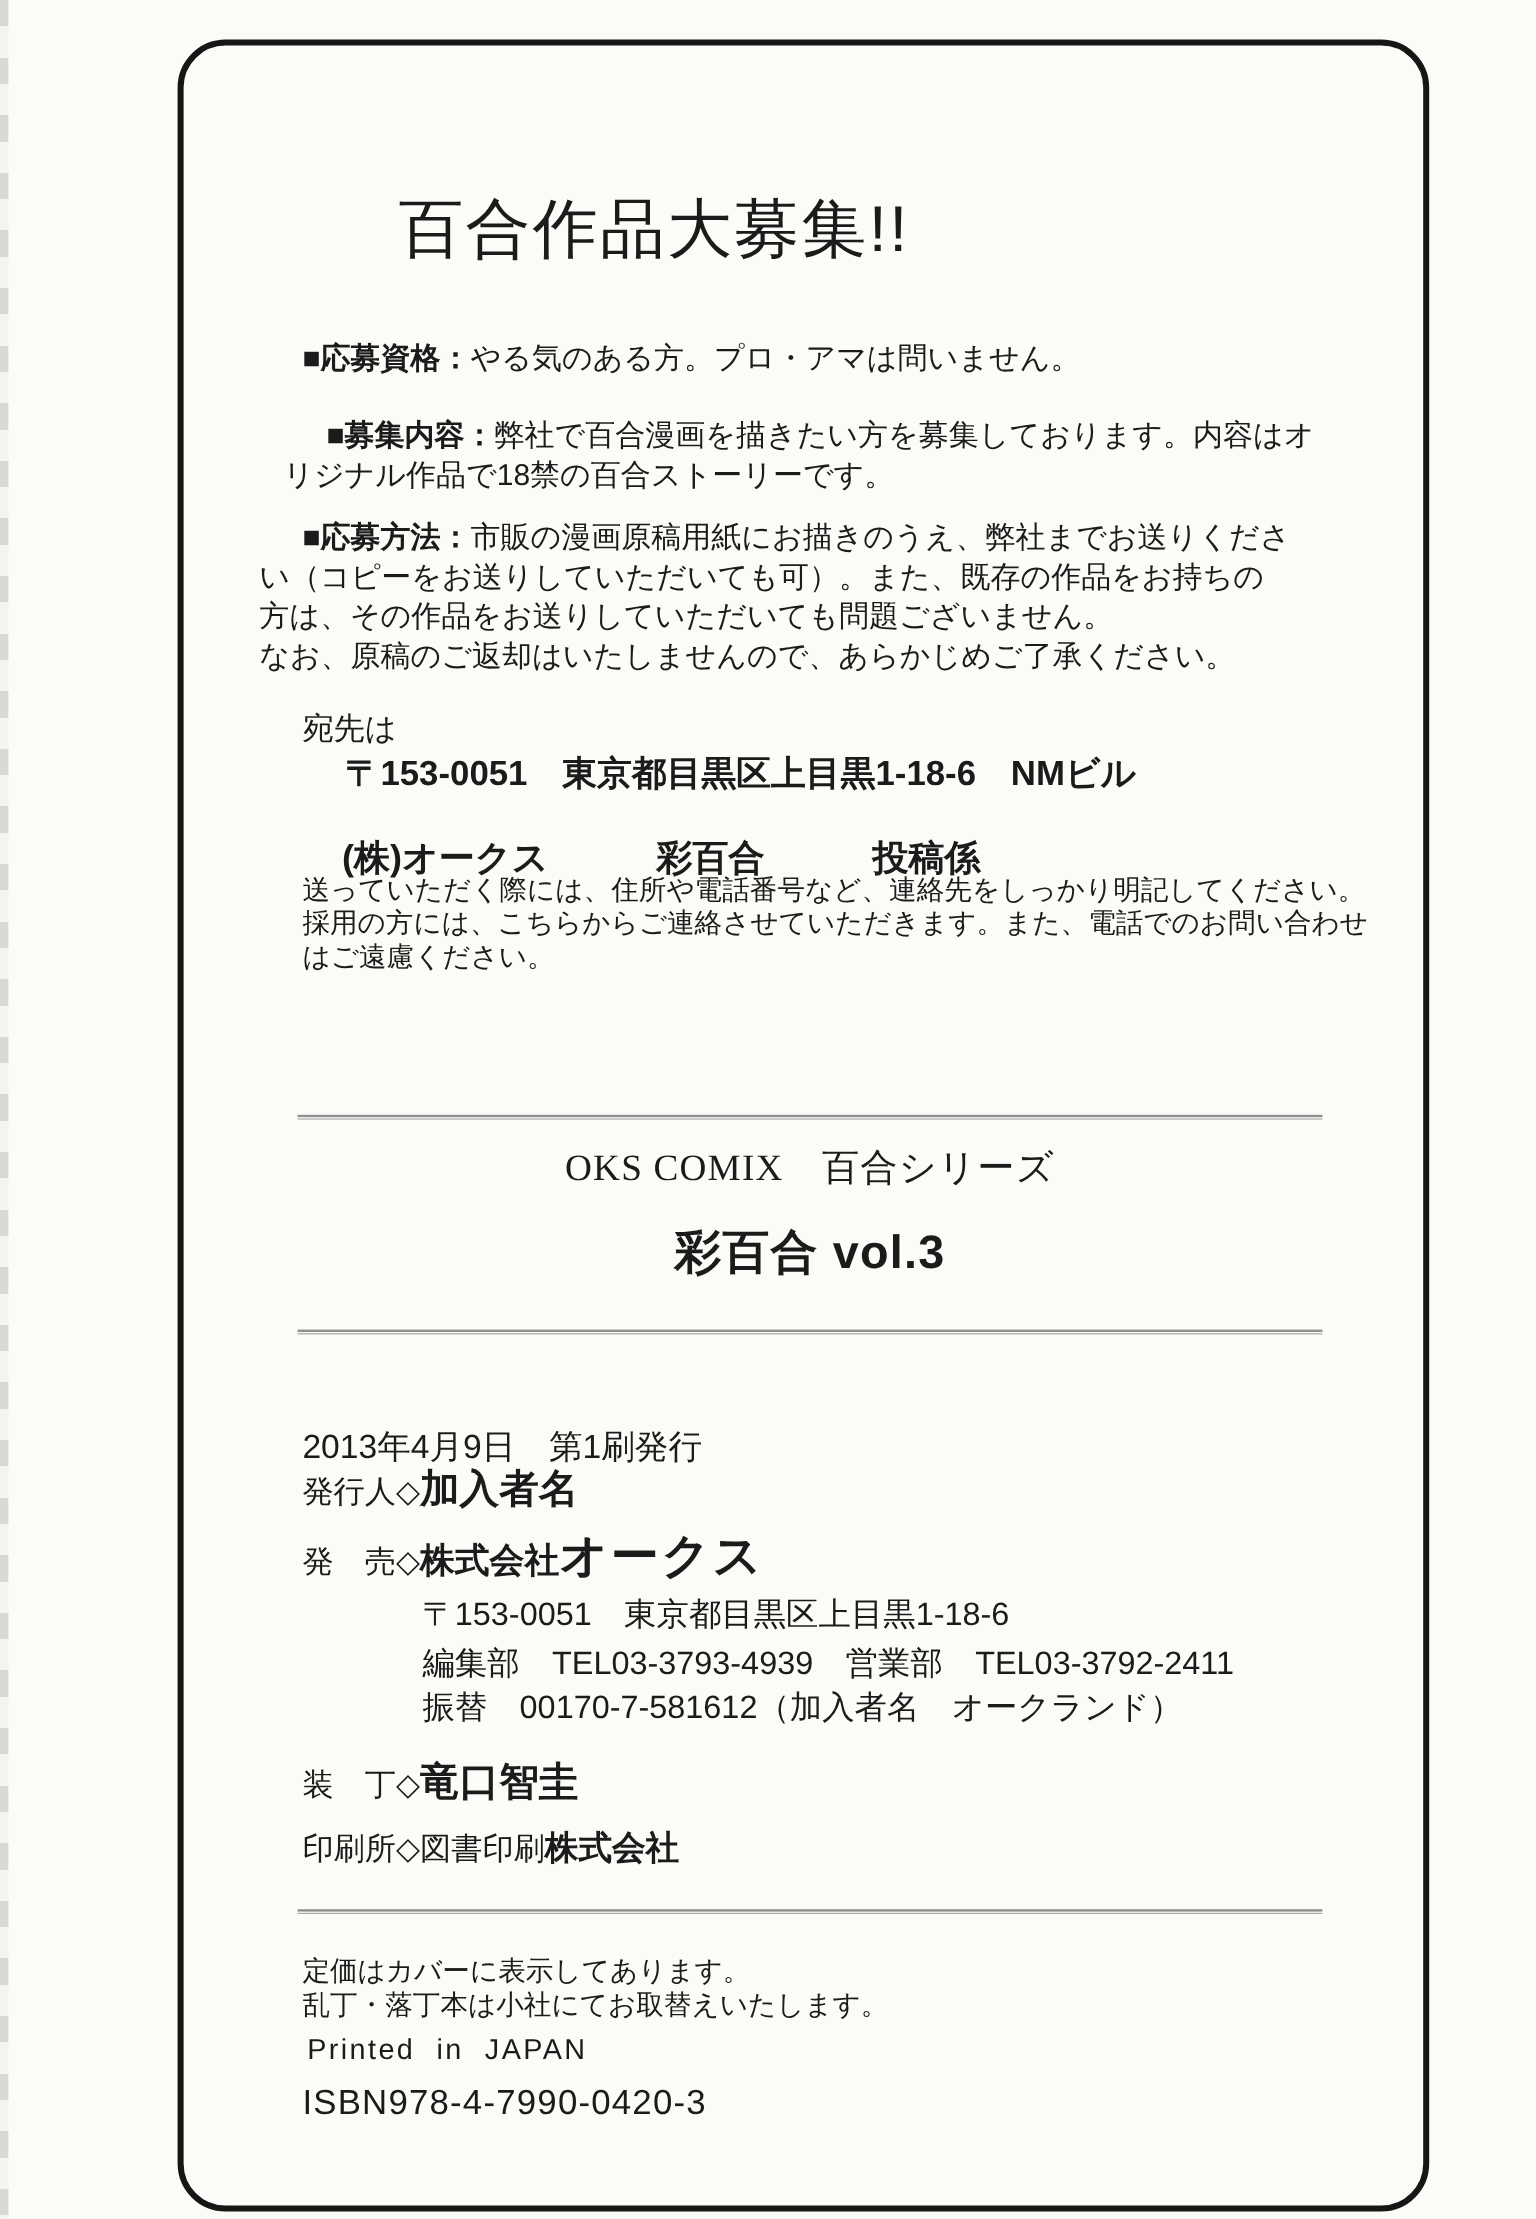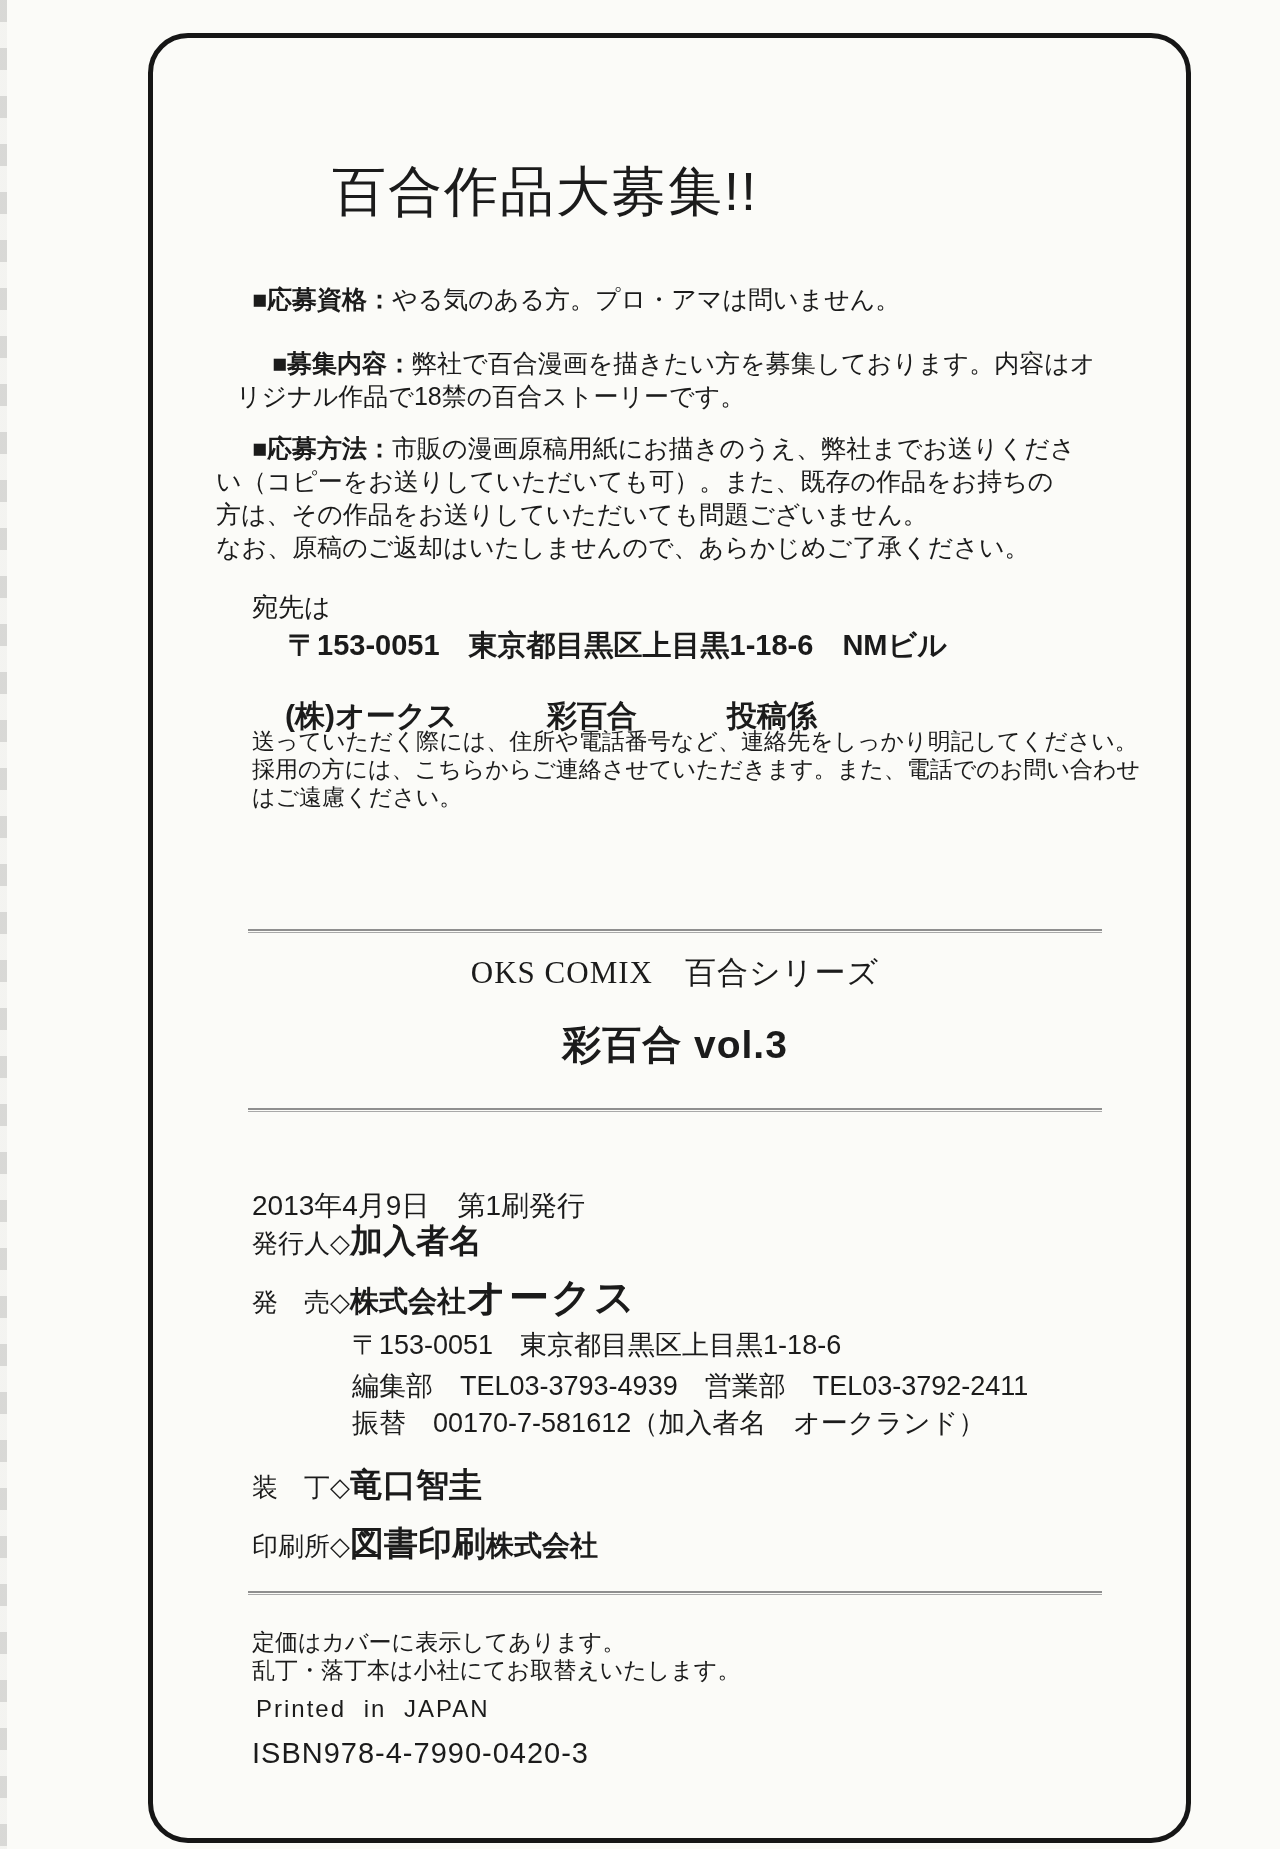--- a/index.html
+++ b/index.html
@@ -57,21 +57,21 @@
     left:248px;top:1024px;width:854px;text-align:center;
     font-size:39px;font-weight:800;line-height:1.1;letter-spacing:1px;
   }
   .colophon-line{font-size:26px;line-height:1.15;white-space:nowrap;}
   .date-line{left:252px;top:1162px;font-size:28px;margin-top:28px;}
   .publisher-line{left:252px;top:1222px;}
   .seller-line{left:252px;top:1274px;}
   .name-big{font-weight:800;font-size:33px;}
   .company-prefix{font-weight:800;font-size:29px;}
   .company-big{font-weight:800;font-size:40px;letter-spacing:2px;}
-  .printer-name{font-weight:700;font-size:34px;}
+  .printer-name{font-weight:400;font-size:26px;}
   .printer-suffix{font-weight:800;font-size:28px;}
   .sub{left:352px;font-size:27px;line-height:1.1;white-space:nowrap;}
   .s-addr{top:1331px;}
   .s-contacts{top:1372px;}
   .s-transfer{top:1409px;text-align:center;}
   .design-line{left:252px;top:1466px;}
   .printer-line{left:252px;top:1524px;}
   .bottom-notes{left:252px;top:1628px;font-size:23px;line-height:28px;margin:0;}
   .printed-in{left:256px;top:1695px;font-size:24px;letter-spacing:2px;word-spacing:9px;}
   .isbn{left:252px;top:1737px;font-size:29px;letter-spacing:1px;}

